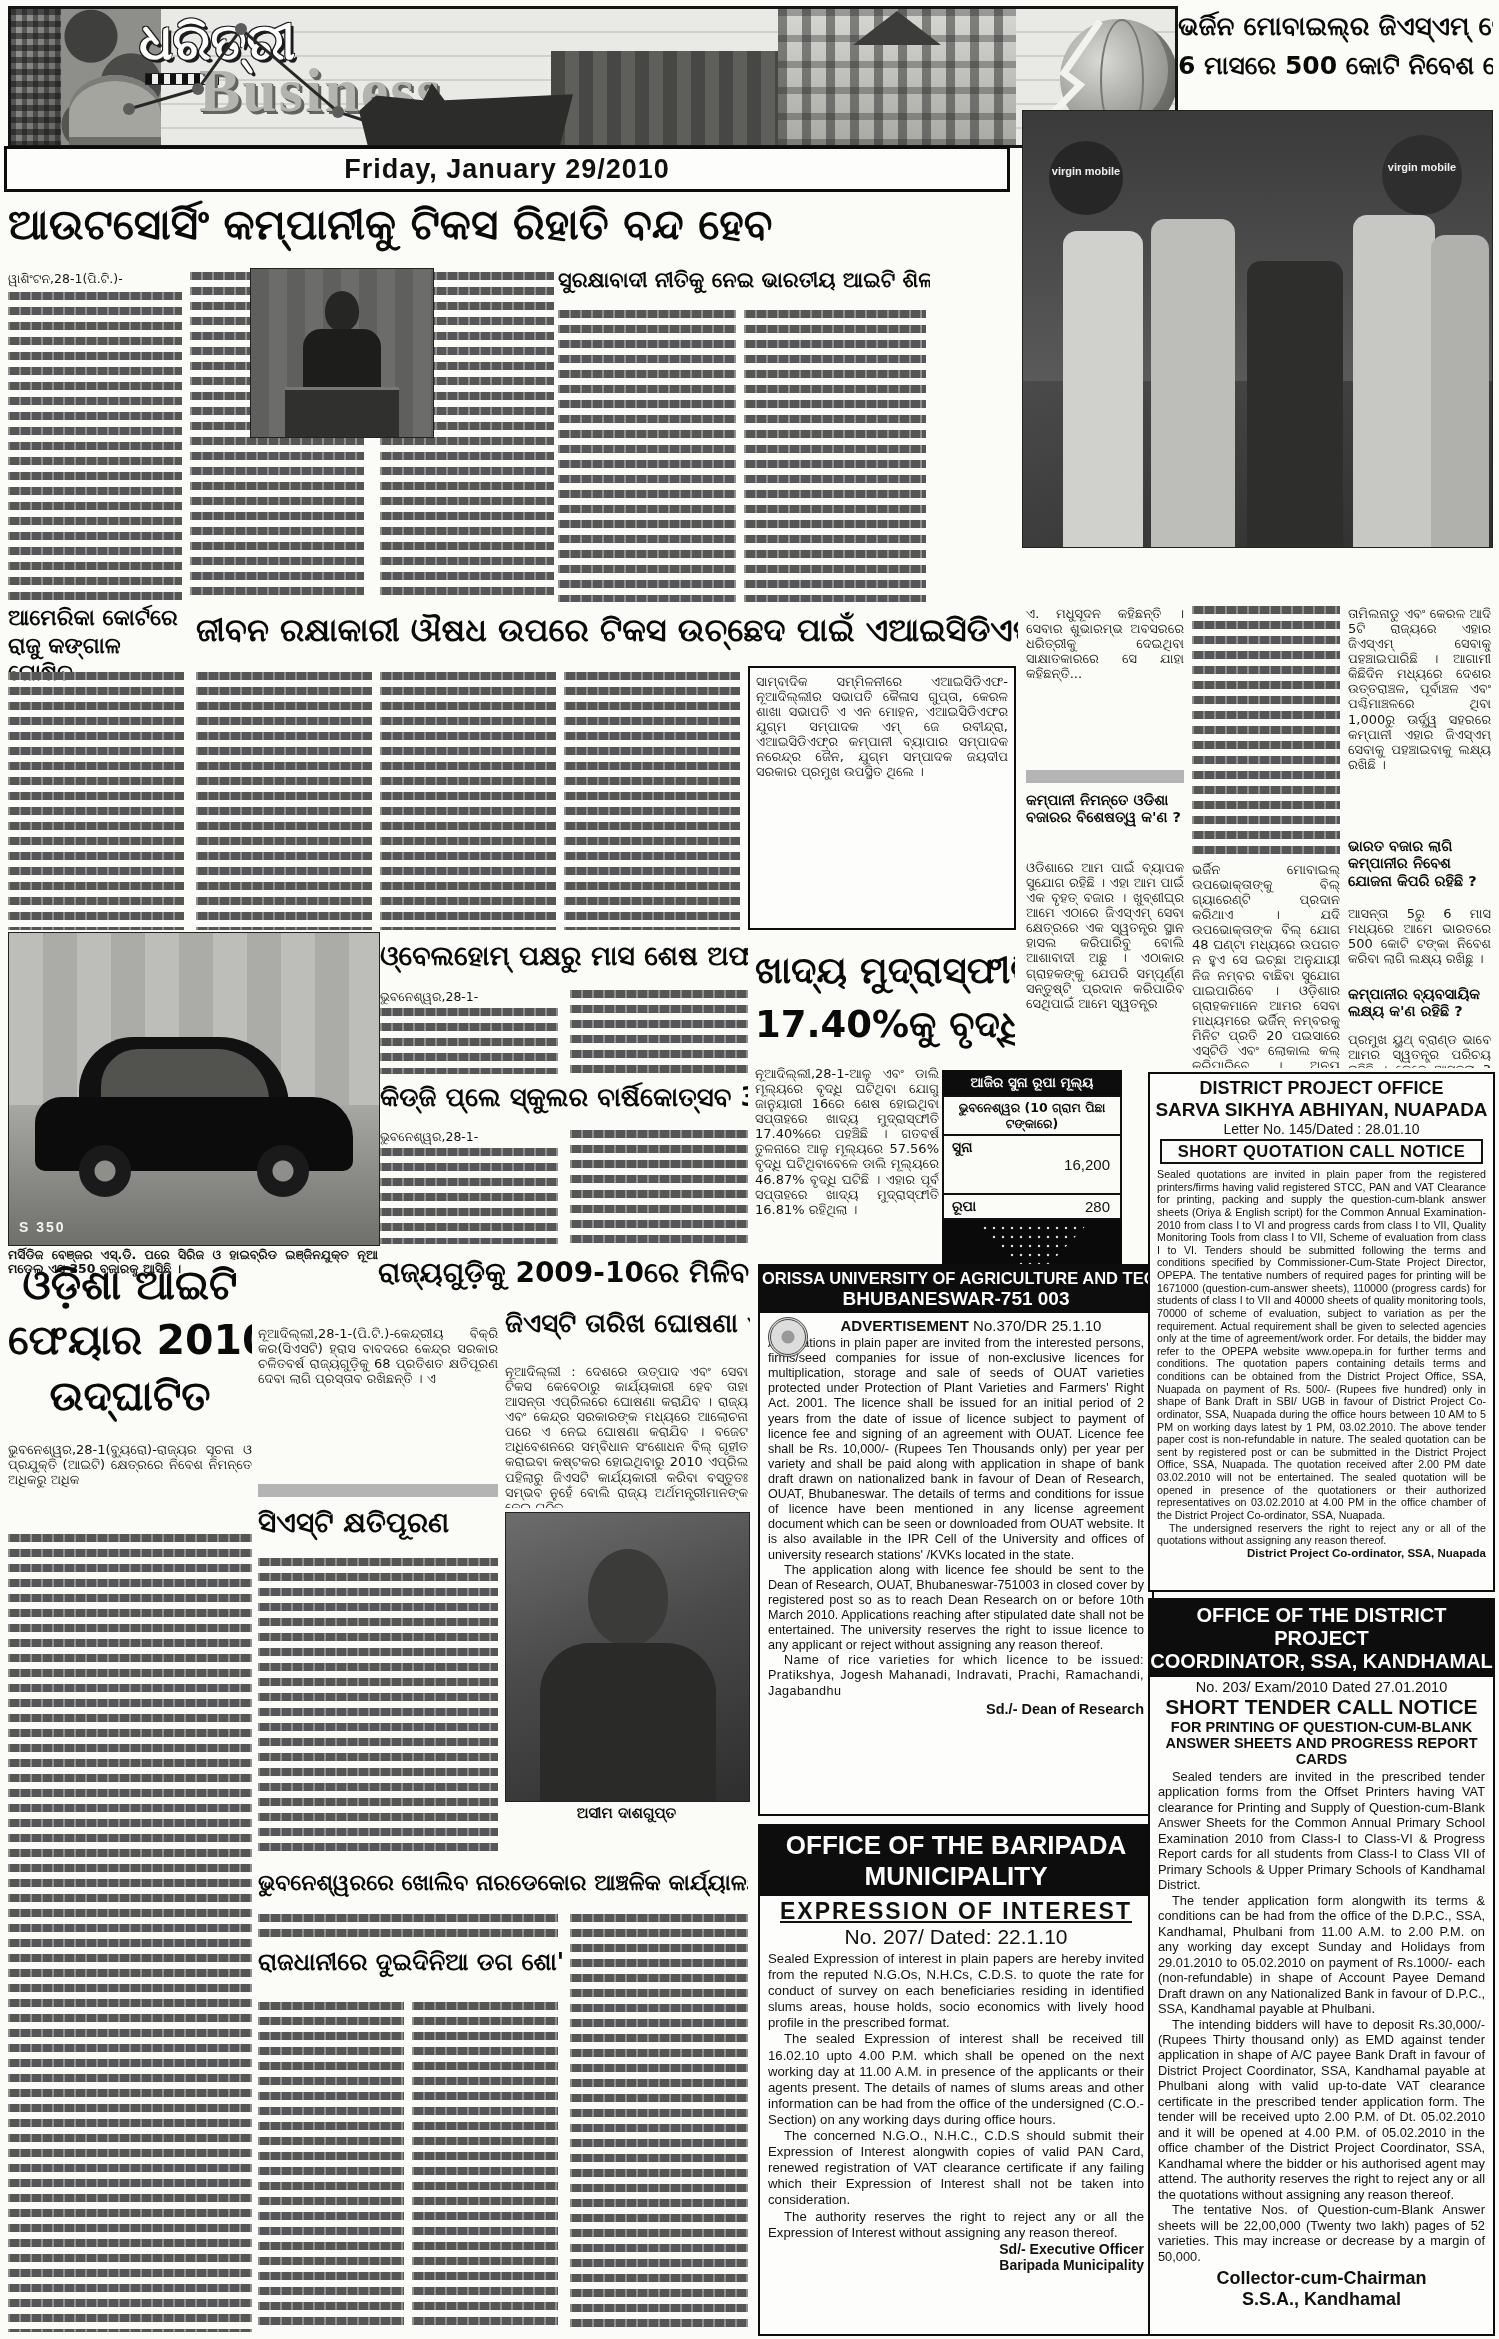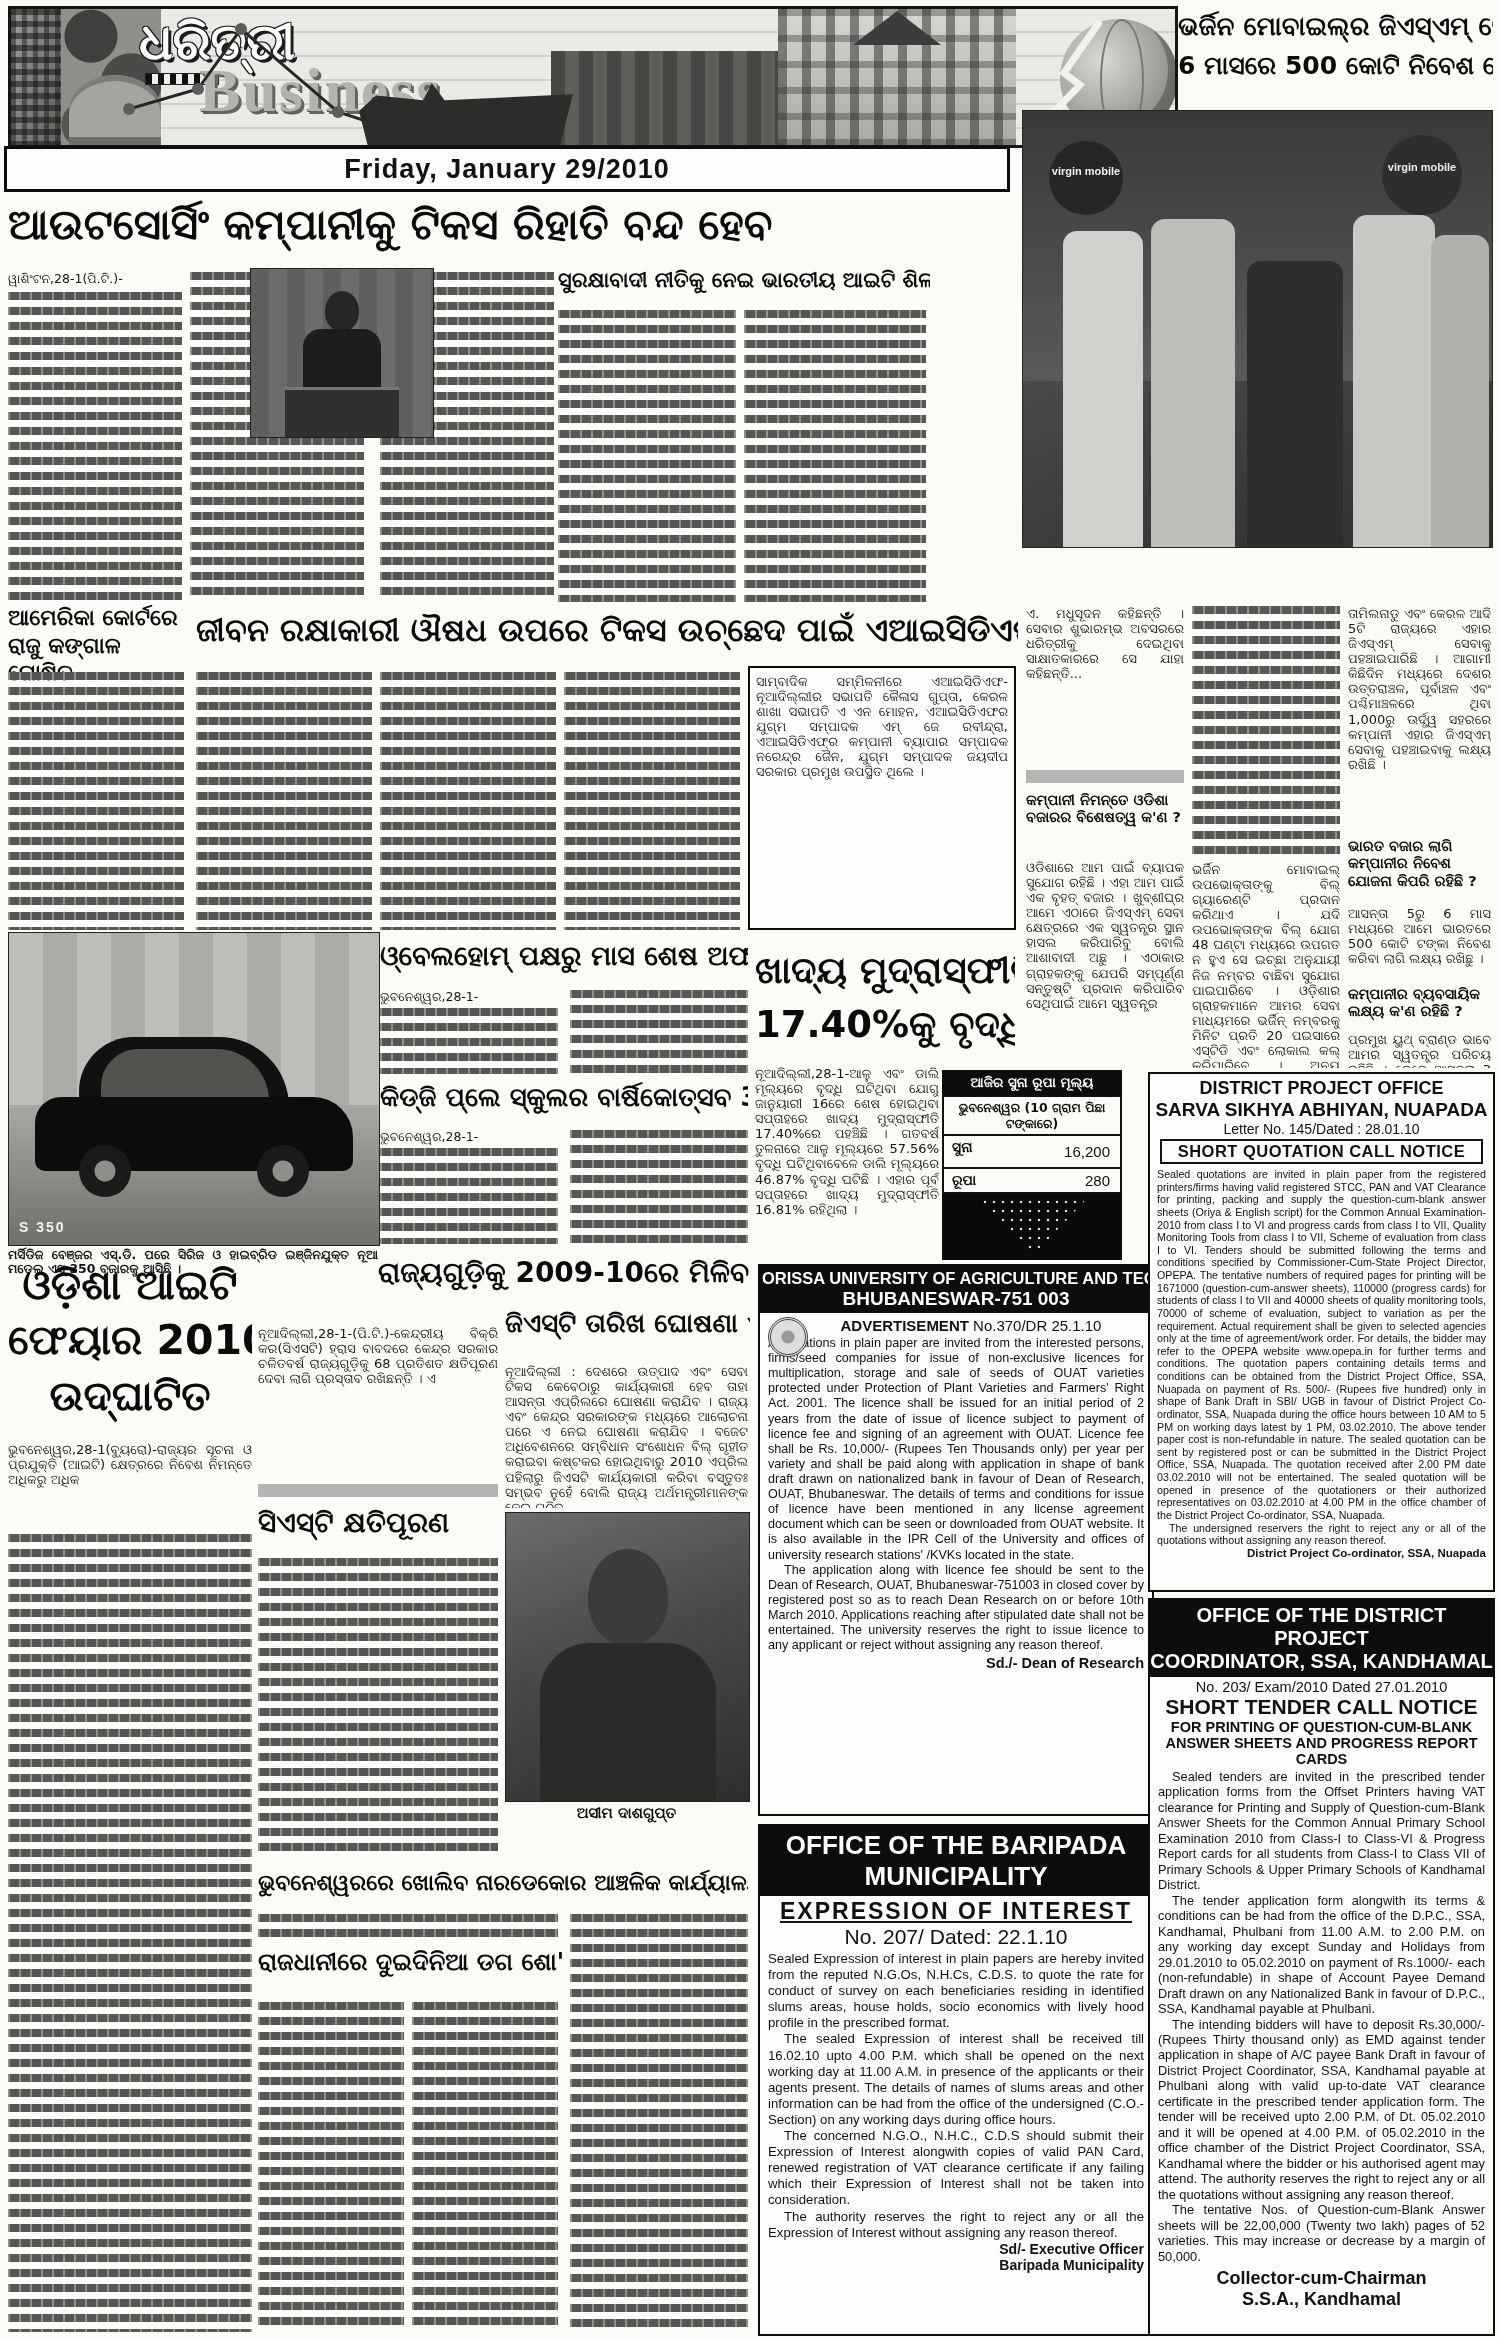--- a/index.html
+++ b/index.html
@@ -170,21 +170,21 @@
     <div class="nw clip">ଖାଦ୍ୟ ମୁଦ୍ରାସ୍ଫୀତି</div>
     <div class="nw clip">17.40%କୁ ବୃଦ୍ଧି</div>
   </div>
   <div class="abs od body-od j clip" style="left:755px;top:1066px;width:184px;height:190px;">ନୂଆଦିଲ୍ଲୀ,28-1-ଆଳୁ ଏବଂ ଡାଲି ମୂଲ୍ୟରେ ବୃଦ୍ଧି ଘଟିଥିବା ଯୋଗୁ ଜାନୁୟାରୀ 16ରେ ଶେଷ ହୋଇଥିବା ସପ୍ତାହରେ ଖାଦ୍ୟ ମୁଦ୍ରାସ୍ଫୀତି 17.40%ରେ ପହଞ୍ଚିଛି । ଗତବର୍ଷ ତୁଳନାରେ ଆଳୁ ମୂଲ୍ୟରେ 57.56% ବୃଦ୍ଧି ଘଟିଥିବାବେଳେ ଡାଲି ମୂଲ୍ୟରେ 46.87% ବୃଦ୍ଧି ଘଟିଛି । ଏହାର ପୂର୍ବ ସପ୍ତାହରେ ଖାଦ୍ୟ ମୁଦ୍ରାସ୍ଫୀତି 16.81% ରହିଥିଲା ।</div>
 
   <div class="abs" style="left:942px;top:1070px;width:180px;">
     <div class="inv od-b c" style="font-size:13.5px;padding:4px 0;">ଆଜିର ସୁନା ରୂପା ମୂଲ୍ୟ</div>
     <div class="od-b c" style="border:2px solid #111;border-bottom:none;font-size:12.5px;line-height:1.25;padding:3px 2px;">ଭୁବନେଶ୍ୱର (10 ଗ୍ରାମ ପିଛା ଟଙ୍କାରେ)</div>
     <div style="display:flex;border:2px solid #111;border-bottom:none;">
       <span class="od-b" style="flex:1;font-size:14px;padding:3px 8px;">ସୁନା</span>
-      <span class="en" style="font-size:15px;padding:7px 10px;">16,200</span>
+      <span class="en" style="font-size:15px;padding:20px 10px;">16,200</span>
     </div>
     <div style="display:flex;border:2px solid #111;">
       <span class="od-b" style="flex:1;font-size:14px;padding:3px 8px;">ରୂପା</span>
       <span class="en" style="font-size:15px;padding:3px 10px;">280</span>
     </div>
     <div class="clip" style="height:66px;background:#0a0a0a;position:relative;">
       <div class="abs" style="left:30px;top:4px;width:120px;height:58px;
            background:radial-gradient(circle 2px at 4px 4px,#ddd 1.4px,transparent 1.6px);background-size:9px 9px;
            clip-path:polygon(50% 100%,4% 0,96% 0);"></div>
     </div>
@@ -226,20 +226,21 @@
       <div class="en" style="font-size:19px;font-weight:bold;">BHUBANESWAR-751 003</div>
     </div>
     <div style="position:relative;padding:4px 8px 0 8px;">
       <div class="abs" style="left:8px;top:4px;width:34px;height:34px;border-radius:50%;border:3px double #444;background:radial-gradient(circle,#999 0 6px,#ddd 7px);"></div>
       <div class="en c" style="font-size:15px;margin-left:30px;">
         <span style="font-weight:bold;">ADVERTISEMENT</span>
         <span>No.370/DR 25.1.10</span>
       </div>
       <div class="en notice-body j" style="margin-top:2px;">Applications in plain paper are invited from the interested persons, firms/seed companies for issue of non-exclusive licences for multiplication, storage and sale of seeds of OUAT varieties protected under Protection of Plant Varieties and Farmers' Right Act. 2001. The licence shall be issued for an initial period of 2 years from the date of issue of licence subject to payment of licence fee and signing of an agreement with OUAT. Licence fee shall be Rs. 10,000/- (Rupees Ten Thousands only) per year per variety and shall be paid along with application in shape of bank draft drawn on nationalized bank in favour of Dean of Research, OUAT, Bhubaneswar. The details of terms and conditions for issue of licence have been mentioned in any license agreement document which can be seen or downloaded from OUAT website. It is also available in the IPR Cell of the University and offices of university research stations' /KVKs located in the state.</div>
       <div class="en notice-body j" style="text-indent:16px;">The application along with licence fee should be sent to the Dean of Research, OUAT, Bhubaneswar-751003 in closed cover by registered post so as to reach Dean Research on or before 10th March 2010. Applications reaching after stipulated date shall not be entertained. The university reserves the right to issue licence to any applicant or reject without assigning any reason thereof.</div>
+      <div class="en notice-body j" style="text-indent:16px;letter-spacing:.4px;">Name of rice varieties for which licence to be issued: Pratikshya, Jogesh Mahanadi, Indravati, Prachi, Ramachandi, Jagabandhu</div>
       <div class="en r" style="font-size:14.5px;font-weight:bold;margin-top:2px;">Sd./- Dean of Research</div>
     </div>
   </div>
 
   <div class="abs box clip" style="left:758px;top:1824px;width:392px;height:508px;">
     <div class="inv c" style="padding:4px 0;">
       <div class="en" style="font-size:26px;font-weight:bold;">OFFICE OF THE BARIPADA</div>
       <div class="en" style="font-size:26px;font-weight:bold;">MUNICIPALITY</div>
     </div>
     <div class="en c" style="font-size:23px;font-weight:bold;text-decoration:underline;letter-spacing:2px;margin-top:2px;">EXPRESSION OF INTEREST</div>

